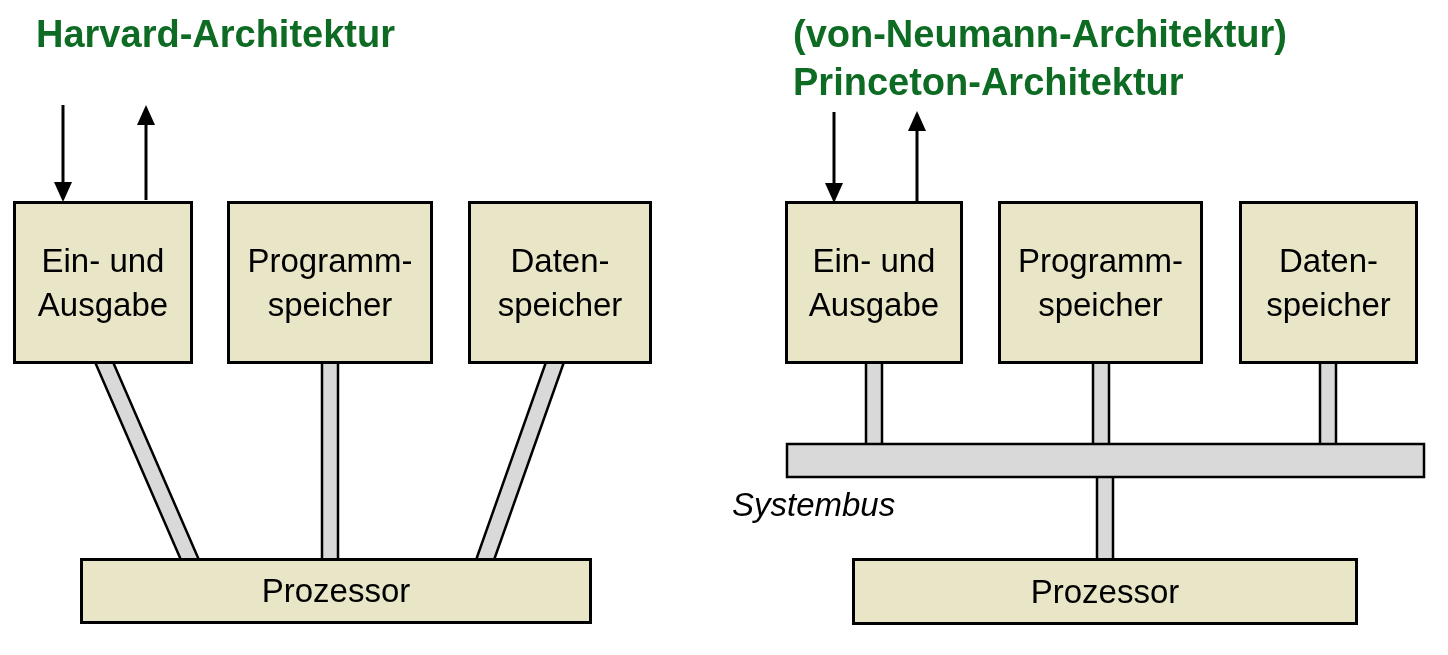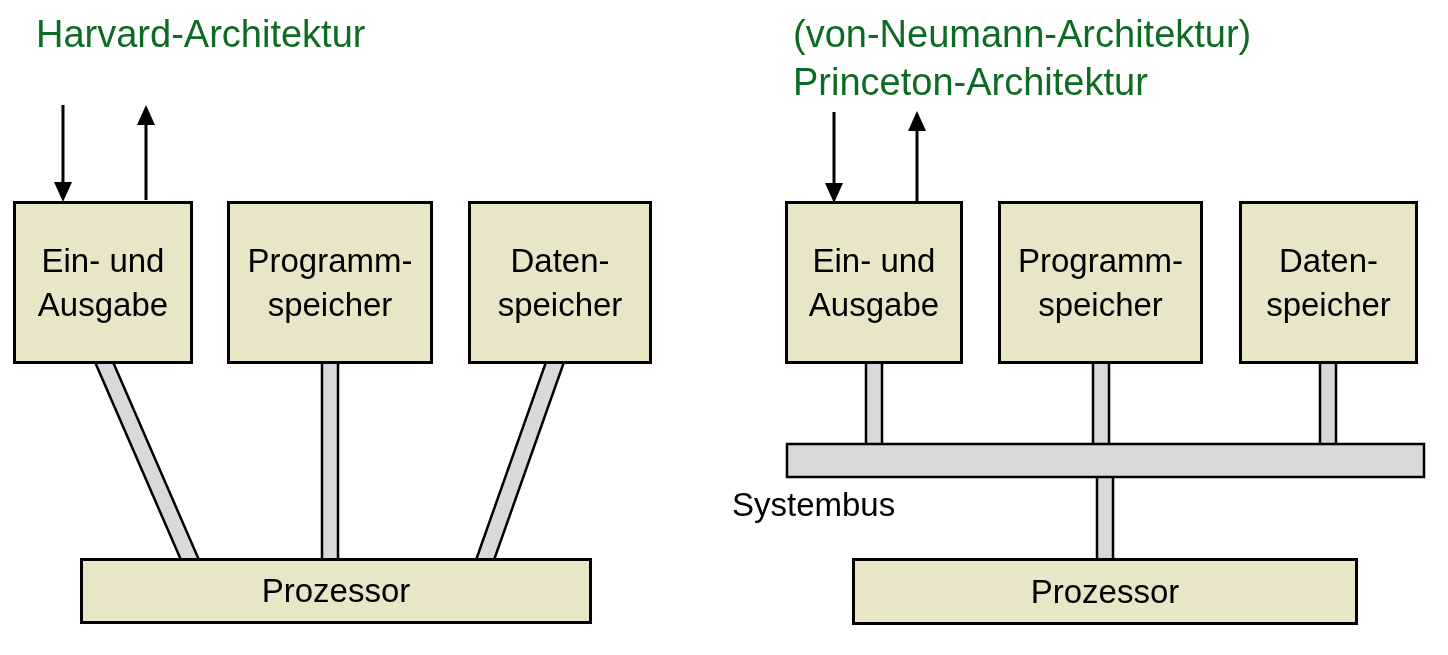--- a/index.html
+++ b/index.html
@@ -15,32 +15,32 @@
     background:var(--background);
     font-family:"Liberation Sans","DejaVu Sans",sans-serif;
     color:#000;
   }
   svg.wires{position:absolute;left:0;top:0;width:1448px;height:655px;}
   .connector{fill:var(--connector-fill);stroke:var(--line-color);stroke-width:2.5;}
   .busbar{fill:var(--connector-fill);stroke:var(--line-color);stroke-width:2.5;}
   .arrow-shaft{stroke:var(--line-color);stroke-width:3;fill:none;}
   .arrow-head{fill:var(--line-color);stroke:none;}
   .title{
-    position:absolute;font-size:38px;font-weight:normal;line-height:48px;
+    position:absolute;font-size:38px;font-weight:bold;line-height:48px;
     color:var(--title-green);white-space:nowrap;
   }
   .node{
     position:absolute;box-sizing:border-box;
     background:var(--box-fill);border:3px solid var(--line-color);
     display:flex;flex-direction:column;align-items:center;justify-content:center;
     font-size:33px;line-height:44px;text-align:center;
   }
   .node span{display:block;}
   .bus-label{
-    position:absolute;font-size:33px;line-height:38px;white-space:nowrap;
+    position:absolute;font-size:33px;line-height:38px;white-space:nowrap;font-style:italic;
   }
   
   .l-box1{left:13px;top:201px;width:180px;height:163px;}
   .l-box2{left:227px;top:201px;width:206px;height:163px;}
   .l-box3{left:468px;top:201px;width:184px;height:163px;}
   .l-cpu{left:80px;top:558px;width:512px;height:66px;}
   
   .r-box1{left:785px;top:201px;width:178px;height:163px;}
   .r-box2{left:998px;top:201px;width:205px;height:163px;}
   .r-box3{left:1239px;top:201px;width:179px;height:163px;}

